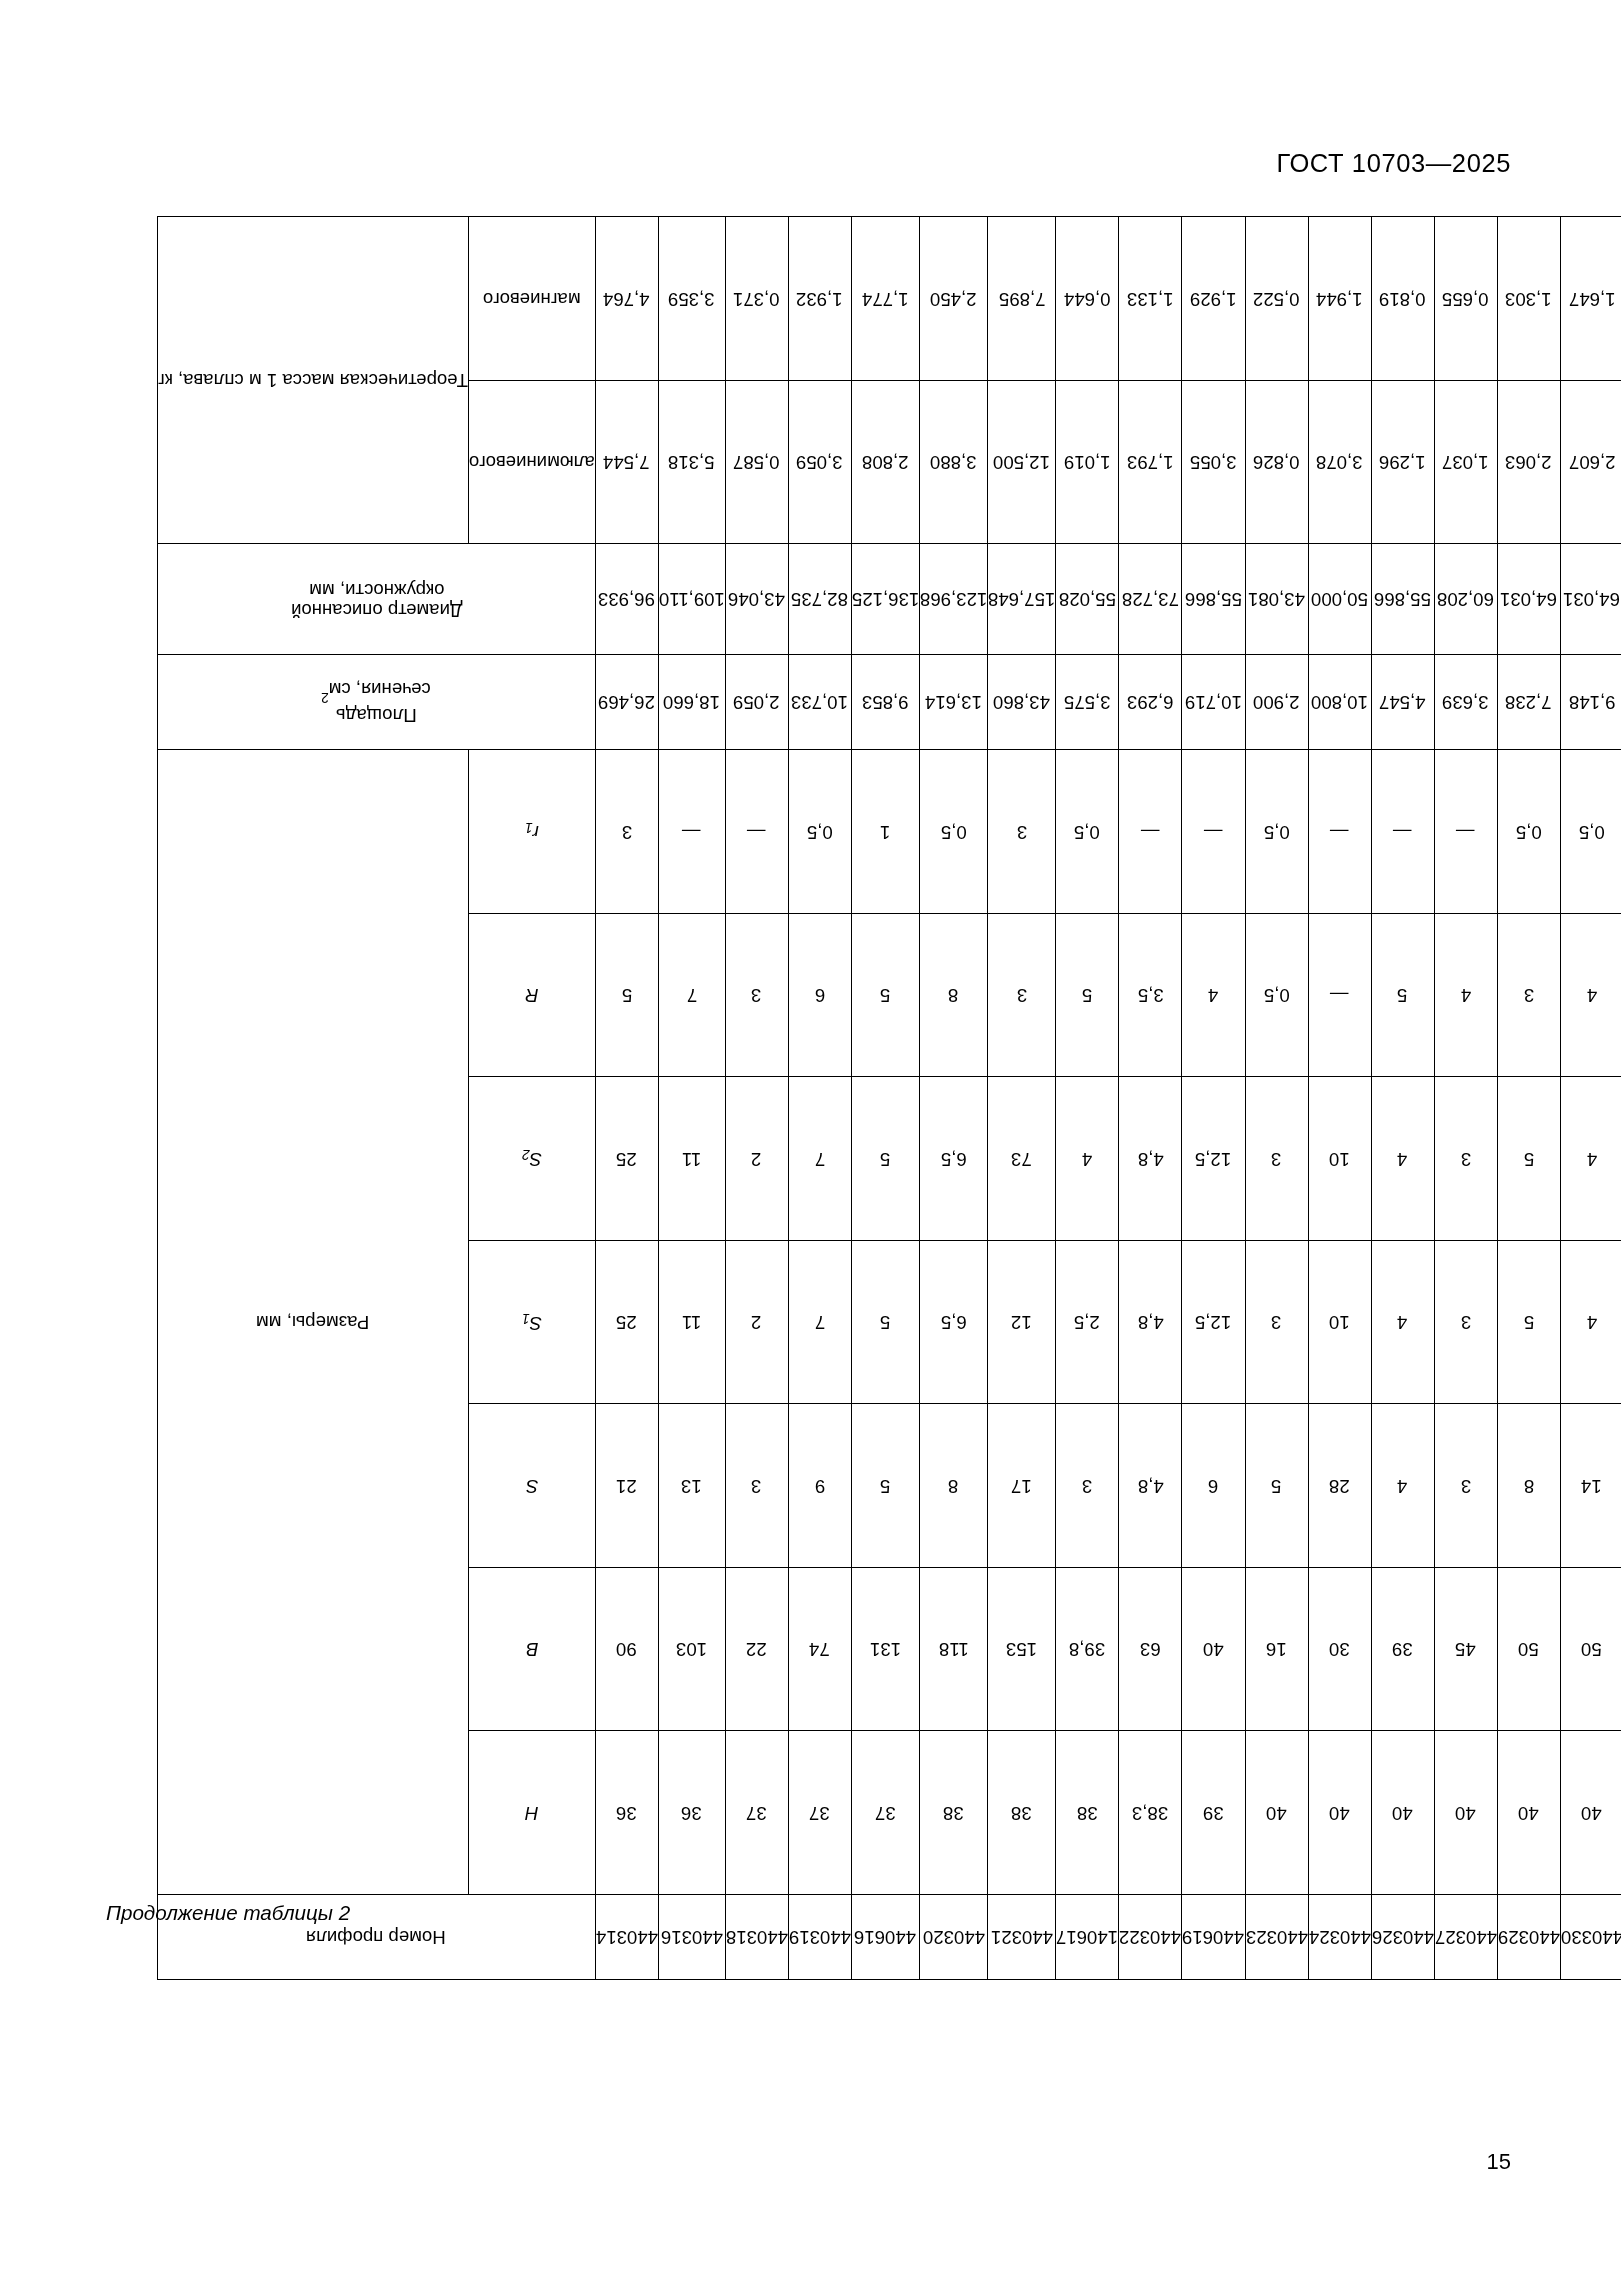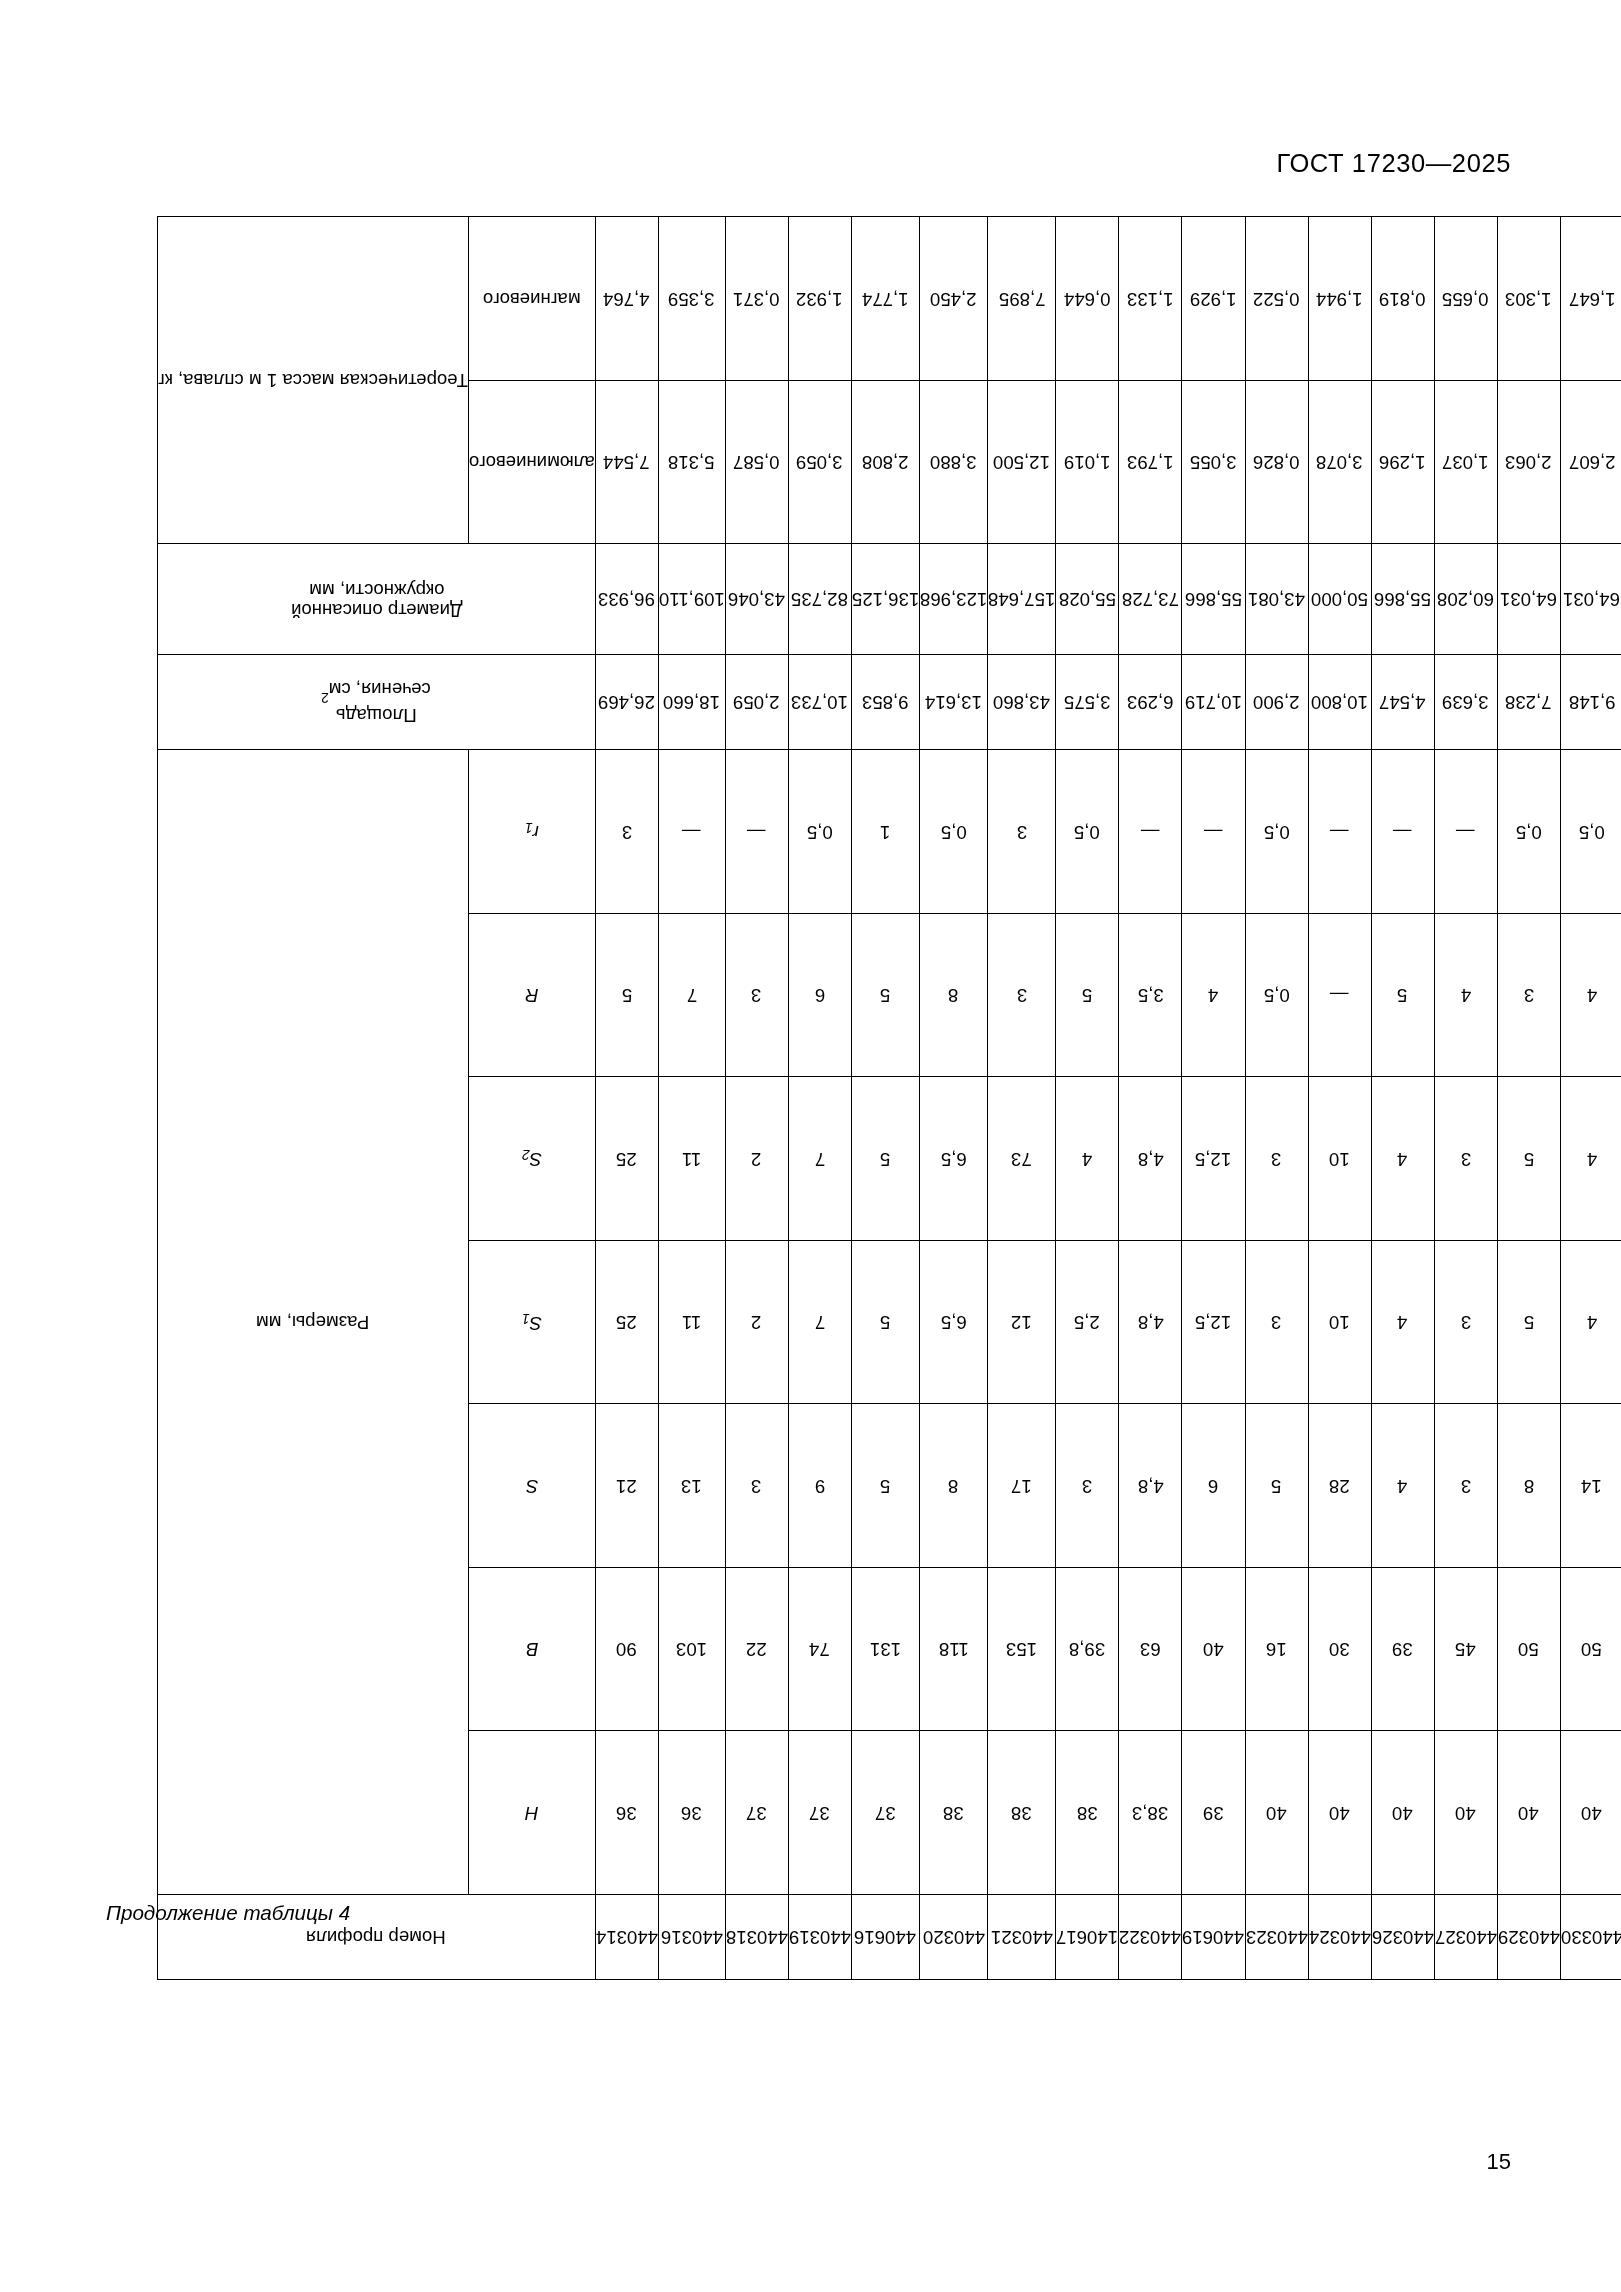--- a/index.html
+++ b/index.html
@@ -115,23 +115,23 @@
     white-space: nowrap;
     margin: 0 auto;
   }
   .grp-dims { }
 </style>
 </head>
 <body>
 
 <div class="page">
 
-  <div class="doc-header">ГОСТ 17230—2025</div>
-
-  <div class="cont-label">Продолжение таблицы 4</div>
+  <div class="doc-header">ГОСТ 10703—2025</div>
+
+  <div class="cont-label">Продолжение таблицы 2</div>
 
   <div class="rot-wrap">
     <div class="rot-inner">
       <table class="profiles">
         <thead>
           <tr>
             <th class="hdr-num" rowspan="2">
               <span class="vt2">Номер профиля</span>
             </th>
             <th class="grp-dims" colspan="7">

